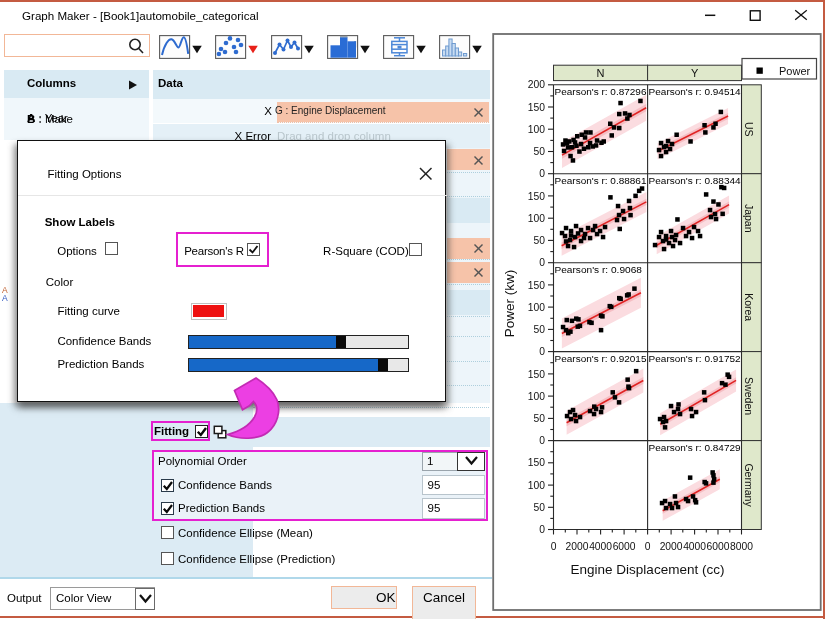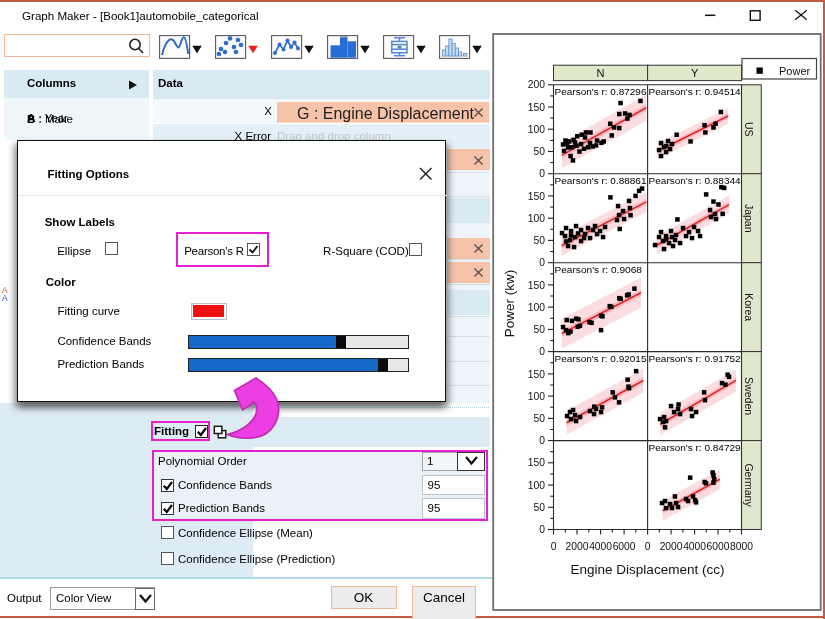--- a/index.html
+++ b/index.html
@@ -109,21 +109,21 @@
 <div class="abs" style="left:4px;top:98px;width:144.5px;height:42px;background:#f0f7fb"></div>
 <div class="abs" style="left:27px;top:112px;font-size:11.5px;color:#000"><b>A</b> : Year</div>
 <div class="abs" style="left:27px;top:113px;font-size:11.5px;color:#000"><b>B</b> : Make</div>
 
 <div class="abs" style="left:153px;top:70px;width:336.5px;height:29px;background:#d9eaf3"></div>
 <div class="abs" style="left:158px;top:77px;font-size:11.5px;font-weight:bold;color:#000">Data</div>
 
 <div class="abs" style="left:153px;top:99px;width:336.5px;height:24px;background:#f3f9fc"></div>
 <div class="abs" style="left:242px;top:105px;width:30px;font-size:11.5px;color:#000;text-align:right">X</div>
 <div class="abs" style="left:276.7px;top:101.5px;width:212.8px;height:20.2px;background:#f6c3a9"></div>
-<div class="abs" style="left:297px;top:105px;font-size:16px;color:#222">G : Engine Displacement</div>
+<div class="abs" style="left:275px;top:105px;font-size:10px;color:#222">G : Engine Displacement</div>
 <svg class="abs" style="left:473px;top:107px" width="11" height="11">
  <line x1="1.5" y1="1.5" x2="9.5" y2="9.5" stroke="#555" stroke-width="1.5"></line>
  <line x1="9.5" y1="1.5" x2="1.5" y2="9.5" stroke="#555" stroke-width="1.5"></line>
 </svg>
 <div class="abs" style="left:277px;top:122px;width:212px;border-top:1.6px dotted #eec0a8"></div>
 
 <div class="abs" style="left:153px;top:123.5px;width:336.5px;height:24px;background:#e4f0f7"></div>
 <div class="abs" style="left:201px;top:130px;width:70px;font-size:11.5px;color:#000;text-align:right">X Error</div>
 <div class="abs" style="left:277px;top:130px;width:212px;font-size:11.5px;color:#b9c6cc;text-align:left">Drag and drop column</div>
 
@@ -201,42 +201,42 @@
 <div class="abs" style="left:178px;top:552.5px;font-size:11.5px;color:#000">Confidence Ellipse (Prediction)</div>
 
 <div class="abs" style="left:0px;top:577px;width:492px;height:1.6px;background:#b0d8ea"></div>
 <div class="abs" style="left:7px;top:592px;font-size:11.5px;color:#000">Output</div>
 <div class="abs" style="left:50px;top:587px;width:104.5px;height:23px;background:#fff;border:1px solid #9a9a9a"></div>
 <div class="abs" style="left:56px;top:592px;font-size:11.5px;color:#000">Color View</div>
 <div class="abs" style="left:135px;top:587.5px;width:19.5px;height:22px;background:#fff;border:1.3px solid #6a6a6a"></div>
 <svg class="abs" style="left:135.5px;top:592px" width="19" height="14">
     <polyline points="4,3 9.5,9.5 15,3" fill="none" stroke="#111" stroke-width="2.2"></polyline>
   </svg>
-<div class="abs" style="left:330.5px;top:586px;width:66px;height:22.5px;border:1.2px solid #f2b797;background:#ececec;font-size:13.5px;text-align:center;line-height:21px;color:#000">OK</div>
+<div class="abs" style="left:330.5px;top:586px;width:66px;height:22.5px;border:1.2px solid #f2b797;background:#ececec;font-size:13.5px;text-align:right;line-height:21px;color:#000">OK</div>
 <div class="abs" style="left:411.7px;top:586px;width:64.5px;height:38px;border:1.2px solid #f2b797;background:#ececec;font-size:13.5px;text-align:center;line-height:21px;color:#000">Cancel</div>
 
 <div class="abs" style="left:16.7px;top:140px;width:429.8px;height:261.5px;background:#fff;border:1.4px solid #111;box-shadow:0 6px 7px rgba(60,60,60,.55), -4px 4px 6px rgba(80,80,80,.35), 4px 4px 6px rgba(80,80,80,.35)">
- <div class="abs" style="left:29.7px;top:26.5px;font-size:11.5px;font-weight:bold;color:#000">Fitting Options</div>
+ <div class="abs" style="left:29.7px;top:26.5px;font-size:11.5px;font-weight:normal;color:#000">Fitting Options</div>
  <svg class="abs" style="left:400px;top:25px" width="17" height="17">
   <line x1="2" y1="2" x2="13.5" y2="13.5" stroke="#222" stroke-width="1.5"></line>
   <line x1="13.5" y1="2" x2="2" y2="13.5" stroke="#222" stroke-width="1.5"></line>
  </svg>
  <div class="abs" style="left:0px;top:53.7px;width:429px;border-top:1px solid #e6e6e6"></div>
  <div class="abs" style="left:27px;top:75px;font-size:11.5px;font-weight:bold;color:#000">Show Labels</div>
- <div class="abs" style="left:39.5px;top:103.5px;font-size:11.5px;color:#000">Ellipse</div>
+ <div class="abs" style="left:39.5px;top:103.5px;font-size:11.5px;color:#000">Options</div>
  <div class="cb" style="left:87px;top:101px"></div>
  <div class="abs" style="left:158.4px;top:91px;width:93px;height:35px;border:2px solid #e520d0"></div>
  <div class="abs" style="left:166.5px;top:103.5px;font-size:11.5px;letter-spacing:-0.25px;color:#000">Pearson's R</div>
  <div class="cb" style="left:229.8px;top:101.5px"></div>
  <svg class="abs" style="left:229.8px;top:101.5px" width="13" height="13">
       <polyline points="2.5,6.5 5.5,9.5 10.5,3" fill="none" stroke="#111" stroke-width="1.8"></polyline>
     </svg>
  <div class="abs" style="left:305.4px;top:103.5px;font-size:11.5px;color:#000">R-Square (COD)</div>
  <div class="cb" style="left:390.9px;top:101.5px"></div>
- <div class="abs" style="left:28.1px;top:134.5px;font-size:11.5px;font-weight:bold;color:#000">Color</div>
+ <div class="abs" style="left:28.1px;top:134.5px;font-size:11.5px;font-weight:normal;color:#000">Color</div>
  <div class="abs" style="left:39.7px;top:164px;font-size:11.5px;color:#000">Fitting curve</div>
  <div class="abs" style="left:173.3px;top:161.5px;width:36px;height:17px;border:1px solid #c0c0c0;background:#fff"></div>
  <div class="abs" style="left:175.8px;top:164px;width:31px;height:12px;background:#ee1111"></div>
  <div class="abs" style="left:39.7px;top:194px;font-size:11.5px;color:#000">Confidence Bands</div>
  <div class="abs" style="left:170.3px;top:194px;width:221px;height:14px;border:1px solid #222;background:#e8e8e8">
    <div class="abs" style="left:0;top:0;width:147px;height:12px;background:#1668c8"></div>
    <div class="abs" style="left:147px;top:0;width:10px;height:12px;background:#0a0a0a"></div>
  </div>
  <div class="abs" style="left:39.7px;top:216.5px;font-size:11.5px;color:#000">Prediction Bands</div>
  <div class="abs" style="left:170.3px;top:216.5px;width:221px;height:14px;border:1px solid #222;background:#e8e8e8">

